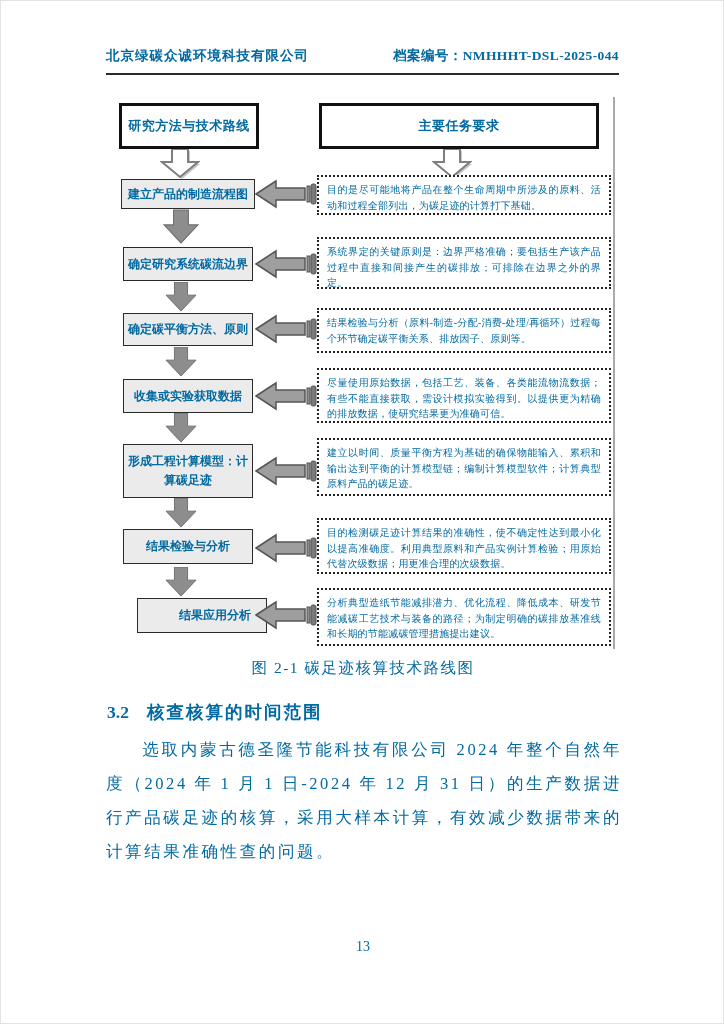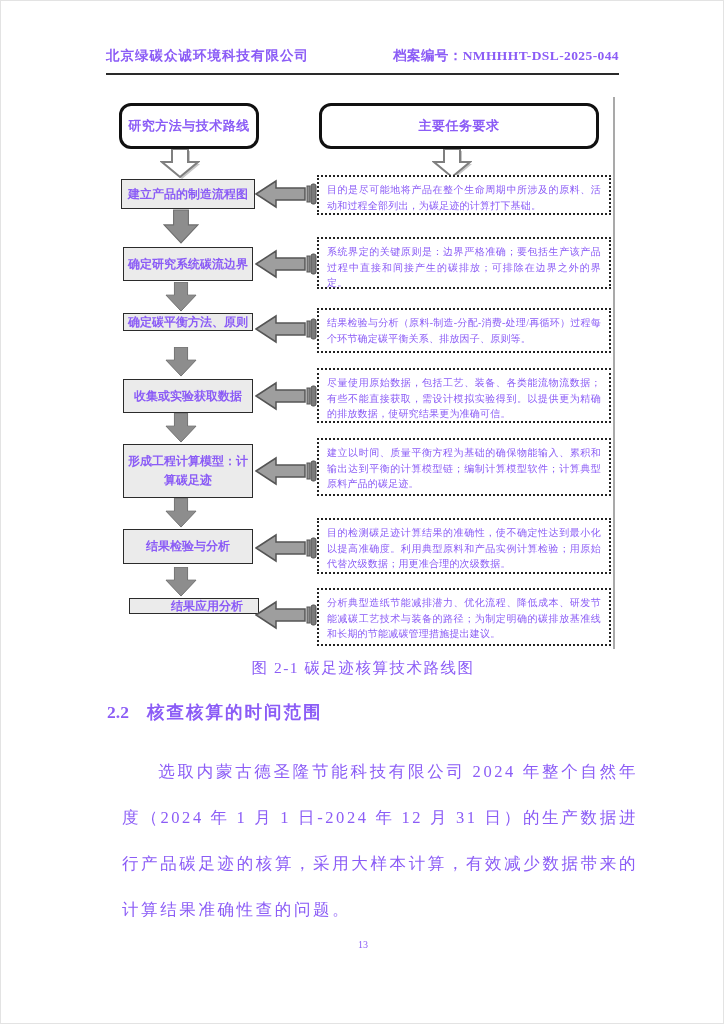--- a/index.html
+++ b/index.html
@@ -3,37 +3,37 @@
 <meta charset="utf-8">
 <style>
   html,body{margin:0;padding:0;background:#f2f2f2;}
   .page{
     position:relative;
     width:724px;height:1024px;
     margin:0 auto;
     background:#ffffff;
     border:1px solid #e3e3e3;
     font-family:"Liberation Serif","DejaVu Serif",serif;
-    color:#8b5cf6;
+    color:#0369a1;
     overflow:hidden;
     box-sizing:border-box;
   }
   
   .hdr{
     position:absolute;left:105px;top:46px;width:513px;height:26px;
     display:flex;justify-content:space-between;align-items:flex-start;
     border-bottom:2px solid #2a2a2a;
     font-size:13.5px;font-weight:bold;letter-spacing:1px;
   }
   .hdr .file{letter-spacing:.4px;}
   
   .figure{position:absolute;left:106px;top:96px;width:514px;height:558px;}
   .abs{position:absolute;box-sizing:border-box;}
   .roundbox{
-    border:3px solid #111;border-radius:12px;background:#fff;
+    border:3px solid #111;border-radius:0;background:#fff;
     display:flex;align-items:center;justify-content:center;
     font-weight:bold;font-size:13px;letter-spacing:.5px;text-align:center;
   }
   .stepbox{
     background:#ebebeb;border:1.5px solid #2b2b2b;
     display:flex;align-items:center;justify-content:center;
     font-weight:bold;font-size:12px;line-height:19px;
     text-align:center;padding:1px 2px;
   }
   .taskbox{
@@ -45,27 +45,27 @@
   .caption{
     position:absolute;left:0;top:657px;width:724px;
     text-align:center;font-size:15.5px;letter-spacing:1.5px;
   }
   .sec{
     position:absolute;left:106px;top:699px;margin:0;
     font-size:17.5px;font-weight:bold;letter-spacing:2px;
   }
   .sec .num{margin-right:18px;letter-spacing:0;}
   .para{
-    position:absolute;left:105px;top:732px;width:516px;margin:16px;
-    font-size:16.5px;line-height:46px;letter-spacing:2.6px;
+    position:absolute;left:105px;top:732px;width:516px;margin:0;
+    font-size:16.5px;line-height:34px;letter-spacing:2.6px;
     text-align:justify;text-indent:2.2em;
   }
   .pageno{
     position:absolute;left:0;top:938px;width:724px;
-    text-align:center;font-size:10px;
+    text-align:center;font-size:14px;
   }
 </style>
 </head>
 <body>
 
 <div class="page">
 
   <div class="hdr">
     <span>北京绿碳众诚环境科技有限公司</span>
     <span class="file">档案编号：NMHHHT-DSL-2025-044</span>
@@ -100,21 +100,21 @@
     <svg class="abs" style="left:148px;top:150px;" width="62" height="34" viewBox="0 0 62 34">
       <polygon points="1,17 21,4 21,11 50,11 50,23 21,23 21,30" fill="#9e9e9e" stroke="#555" stroke-width="1.5"></polygon>
       <rect x="52" y="9" width="3" height="16" fill="#8d8d8d" stroke="#555" stroke-width="1"></rect>
       <rect x="56" y="7" width="5" height="20" rx="2" fill="#7a7a7a" stroke="#555" stroke-width="1"></rect>
     </svg>
     <div class="abs taskbox" style="left:210px;top:140px;width:294px;height:52px;">系统界定的关键原则是：边界严格准确；要包括生产该产品过程中直接和间接产生的碳排放；可排除在边界之外的界定。</div>
     <svg class="abs" style="left:56px;top:185px;" width="36" height="30" viewBox="0 0 34 32">
       <polygon points="10,0 24,0 24,14 33,14 17,31 1,14 10,14" fill="#8d8d8d" stroke="#6e6e6e" stroke-width="1"></polygon>
     </svg>
 
-    <div class="abs stepbox" style="left:16px;top:216px;width:130px;height:18px;">确定碳平衡方法、原则</div>
+    <div class="abs stepbox" style="left:16px;top:216px;width:130px;height:33px;">确定碳平衡方法、原则</div>
     <svg class="abs" style="left:148px;top:215px;" width="62" height="34" viewBox="0 0 62 34">
       <polygon points="1,17 21,4 21,11 50,11 50,23 21,23 21,30" fill="#9e9e9e" stroke="#555" stroke-width="1.5"></polygon>
       <rect x="52" y="9" width="3" height="16" fill="#8d8d8d" stroke="#555" stroke-width="1"></rect>
       <rect x="56" y="7" width="5" height="20" rx="2" fill="#7a7a7a" stroke="#555" stroke-width="1"></rect>
     </svg>
     <div class="abs taskbox" style="left:210px;top:211px;width:294px;height:45px;">结果检验与分析（原料-制造-分配-消费-处理/再循环）过程每个环节确定碳平衡关系、排放因子、原则等。</div>
     <svg class="abs" style="left:56px;top:250px;" width="36" height="30" viewBox="0 0 34 32">
       <polygon points="10,0 24,0 24,14 33,14 17,31 1,14 10,14" fill="#8d8d8d" stroke="#6e6e6e" stroke-width="1"></polygon>
     </svg>
 
@@ -144,32 +144,32 @@
     <svg class="abs" style="left:148px;top:434px;" width="62" height="34" viewBox="0 0 62 34">
       <polygon points="1,17 21,4 21,11 50,11 50,23 21,23 21,30" fill="#9e9e9e" stroke="#555" stroke-width="1.5"></polygon>
       <rect x="52" y="9" width="3" height="16" fill="#8d8d8d" stroke="#555" stroke-width="1"></rect>
       <rect x="56" y="7" width="5" height="20" rx="2" fill="#7a7a7a" stroke="#555" stroke-width="1"></rect>
     </svg>
     <div class="abs taskbox" style="left:210px;top:421px;width:294px;height:56px;">目的检测碳足迹计算结果的准确性，使不确定性达到最小化以提高准确度。利用典型原料和产品实例计算检验；用原始代替次级数据；用更准合理的次级数据。</div>
     <svg class="abs" style="left:56px;top:470px;" width="36" height="30" viewBox="0 0 34 32">
       <polygon points="10,0 24,0 24,14 33,14 17,31 1,14 10,14" fill="#8d8d8d" stroke="#6e6e6e" stroke-width="1"></polygon>
     </svg>
 
-    <div class="abs stepbox" style="left:22px;top:501px;width:130px;height:16px;padding-left:28px;">结果应用分析</div>
+    <div class="abs stepbox" style="left:30px;top:501px;width:130px;height:35px;padding-left:28px;">结果应用分析</div>
     <svg class="abs" style="left:148px;top:501px;" width="62" height="34" viewBox="0 0 62 34">
       <polygon points="1,17 21,4 21,11 50,11 50,23 21,23 21,30" fill="#9e9e9e" stroke="#555" stroke-width="1.5"></polygon>
       <rect x="52" y="9" width="3" height="16" fill="#8d8d8d" stroke="#555" stroke-width="1"></rect>
       <rect x="56" y="7" width="5" height="20" rx="2" fill="#7a7a7a" stroke="#555" stroke-width="1"></rect>
     </svg>
     <div class="abs taskbox" style="left:210px;top:491px;width:294px;height:58px;">分析典型造纸节能减排潜力、优化流程、降低成本、研发节能减碳工艺技术与装备的路径；为制定明确的碳排放基准线和长期的节能减碳管理措施提出建议。</div>
 
     <div class="abs vline" style="left:506px;top:0;width:2px;height:552px;"></div>
   </div>
 
   <div class="caption">图 2-1 碳足迹核算技术路线图</div>
 
-  <h2 class="sec"><span class="num">2.2</span><span>核查核算的时间范围</span></h2>
+  <h2 class="sec"><span class="num">3.2</span><span>核查核算的时间范围</span></h2>
 
   <p class="para">选取内蒙古德圣隆节能科技有限公司 2024 年整个自然年度（2024 年 1 月 1 日-2024 年 12 月 31 日）的生产数据进行产品碳足迹的核算，采用大样本计算，有效减少数据带来的计算结果准确性查的问题。</p>
 
   <div class="pageno">13</div>
 
 </div>
 
 </body></html>

